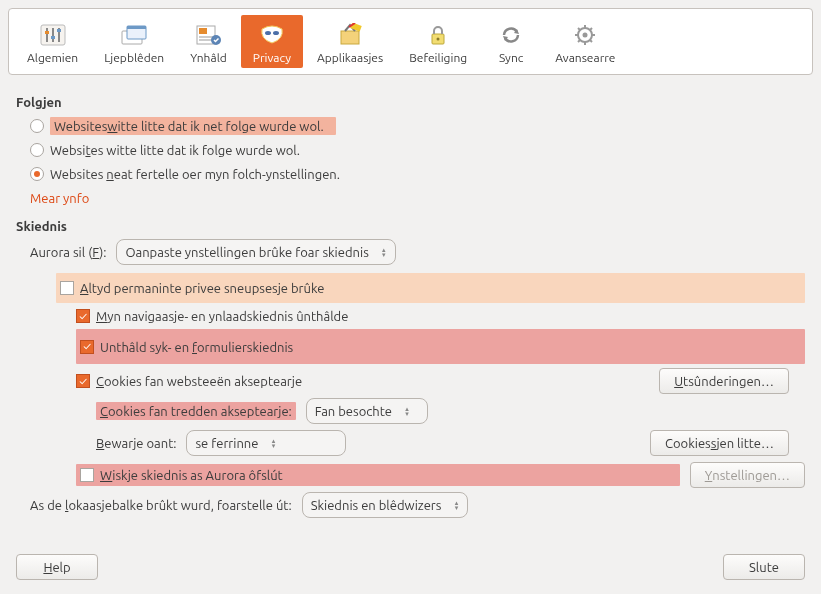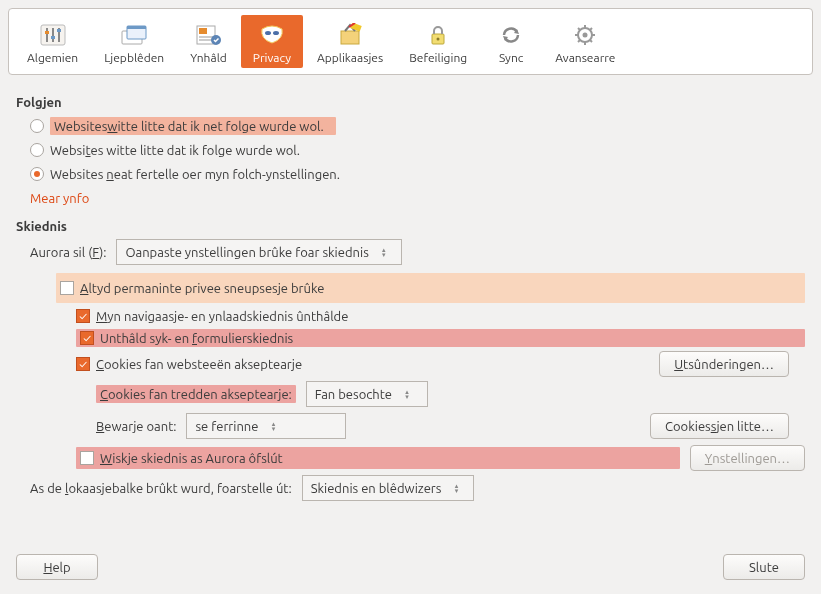--- a/index.html
+++ b/index.html
@@ -99,23 +99,23 @@
 
   .link { color: #dd4814; }
 
   .u { text-decoration: underline; }
 
   
   .select {
     display: inline-flex;
     align-items: center;
     border: 1px solid #bab5af;
-    border-radius: 0;
+    border-radius: 8px;
     background: #f5f4f3;
-    padding: 3px 10px 3px 8px;
+    padding: 3px 4px 3px 8px;
     font-size: 13px;
     color: #3c3c3c;
     cursor: pointer;
     height: 26px;
   }
   .select .spin {
     margin-left: 8px;
     width: 14px;
     display: flex;
     flex-direction: column;
@@ -319,21 +319,21 @@
       <span><span class="u">A</span><span>ltyd permaninte privee sneupsesje brûke</span></span>
     </div>
   </div>
 
   <div class="indent3">
     <div class="row">
       <span class="check checked"></span>
       <span><span class="u">M</span><span>yn navigaasje- en ynlaadskiednis ûnthâlde</span></span>
     </div>
 
-    <div class="flex-fill row-highlight hl-salmon" style="height:18px;">
+    <div class="flex-fill row-highlight hl-salmon" style="height:35px;">
       <span class="check checked"></span>
       <span><span>Unthâld syk- en </span><span class="u">f</span><span>ormulierskiednis</span></span>
     </div>
 
     <div class="row" style="margin-top:6px;position:relative;">
       <span class="check checked"></span>
       <span><span class="u">C</span><span>ookies fan websteeën akseptearje</span></span>
       <span class="right-btns">
         <span class="btn">
             <span class="u">U</span>

